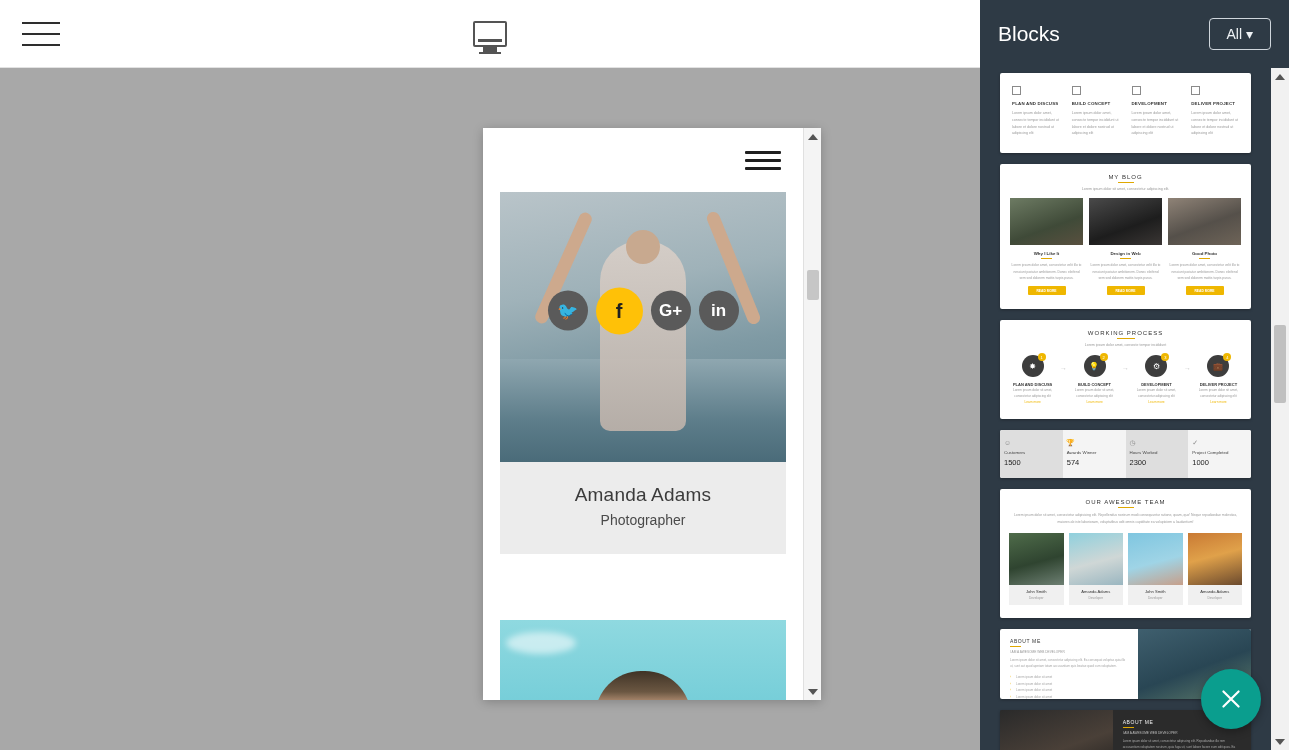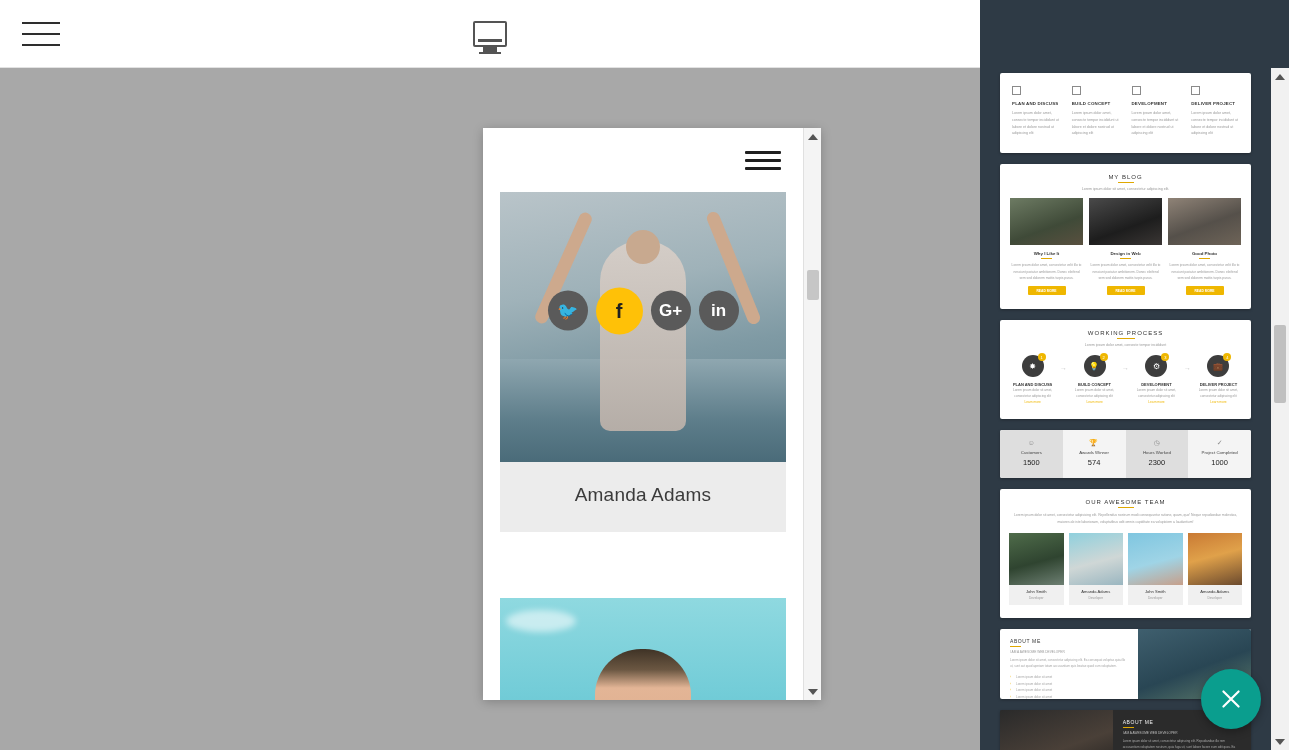--- a/index.html
+++ b/index.html
@@ -127,21 +127,21 @@
      position:relative;display:flex;align-items:center;justify-content:center;color:#fff;font-size:8px;}
   .b-proc .badge{position:absolute;right:-2px;top:-2px;width:8px;height:8px;border-radius:50%;
      background:#efb700;color:#fff;font-size:4px;display:flex;align-items:center;justify-content:center;}
   .b-proc .arw{width:14px;font-size:7px;color:#c9c9c9;text-align:center;margin-top:9px;}
   .b-proc .st{font-size:4px;font-weight:bold;color:#333;margin-top:5px;}
   .b-proc .sp{font-size:3.2px;color:#9a9a9a;line-height:1.9;padding:0 3px;}
   .b-proc .lm{color:#efb700;}
 
   
   .b-cnt{display:flex;}
-  .b-cnt .c{flex:1;padding:9px 4px 11px;text-align:center;}
+  .b-cnt .c{flex:1;padding:9px 4px 11px;text-align:left;}
   .b-cnt .c:nth-child(odd){background:#dedede;}
   .b-cnt .c:nth-child(even){background:#f4f4f4;}
   .b-cnt .i{font-size:7px;color:#8d8d8d;line-height:1;}
   .b-cnt .l{font-size:4.4px;color:#444;margin-top:4px;}
   .b-cnt .v{font-size:7.5px;color:#222;margin-top:3px;font-weight:400;}
 
   
   .b-team{padding:10px 9px 13px;}
   .b-team .h{font-size:6px;color:#333;text-align:center;letter-spacing:1px;}
   .b-team .hr{width:16px;height:1px;background:#e0a800;margin:2px auto 4px;}
@@ -222,20 +222,21 @@
           <div class="head"></div>
           <div class="pv-social">
             <div class="soc">🐦</div>
             <div class="soc fb">f</div>
             <div class="soc">G+</div>
             <div class="soc">in</div>
           </div>
         </div>
         <div class="pv-caption">
           <div class="pv-name">Amanda Adams</div>
+          <div class="pv-role">Photographer</div>
         </div>
       </div>
 
       <div class="pv-gap"></div>
 
       <div class="pv-card">
         <div class="pv-photo2">
           <div class="cloud"></div>
           <div class="m-head"></div>
 
@@ -250,20 +251,27 @@
         </div>
       <div id="pv-thumb"></div>
       <div class="sb-arrow" id="pv-arrow-dn">
           <div class="tri-dn"></div>
         </div>
     </div>
   </div>
 </div>
 
 <div id="sidebar">
+  <div id="sb-head">
+    <div id="sb-title">Blocks</div>
+    <button id="all-btn">
+      <span>All</span>
+      <span>▾</span>
+    </button>
+  </div>
 
   <div id="sb-list">
 
     <div class="blk">
       <div class="b-feat">
         <div class="col">
           <div class="ic"></div>
           <div class="t">PLAN AND DISCUSS</div>
           <div class="p">Lorem ipsum dolor amet, consecte tempor incididunt ut labore et dolore nostrud ut adipiscing elit</div>
         </div>

